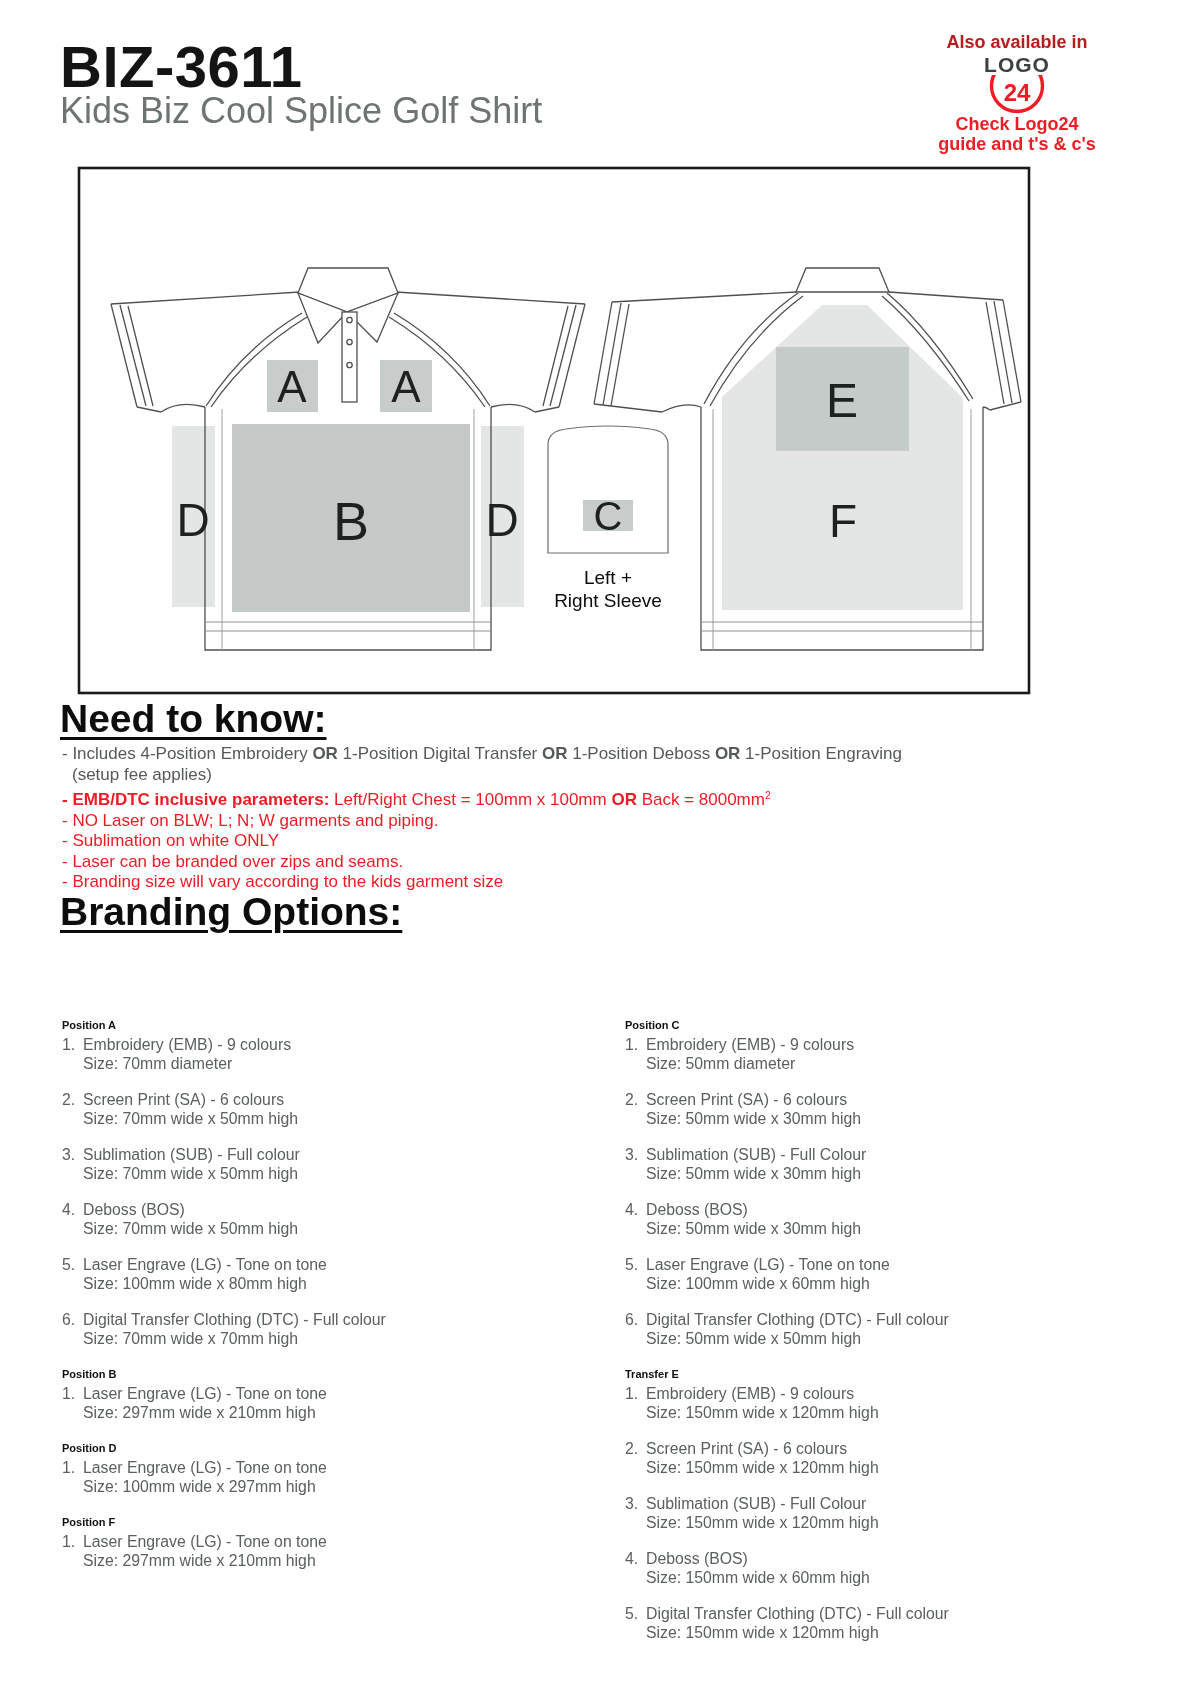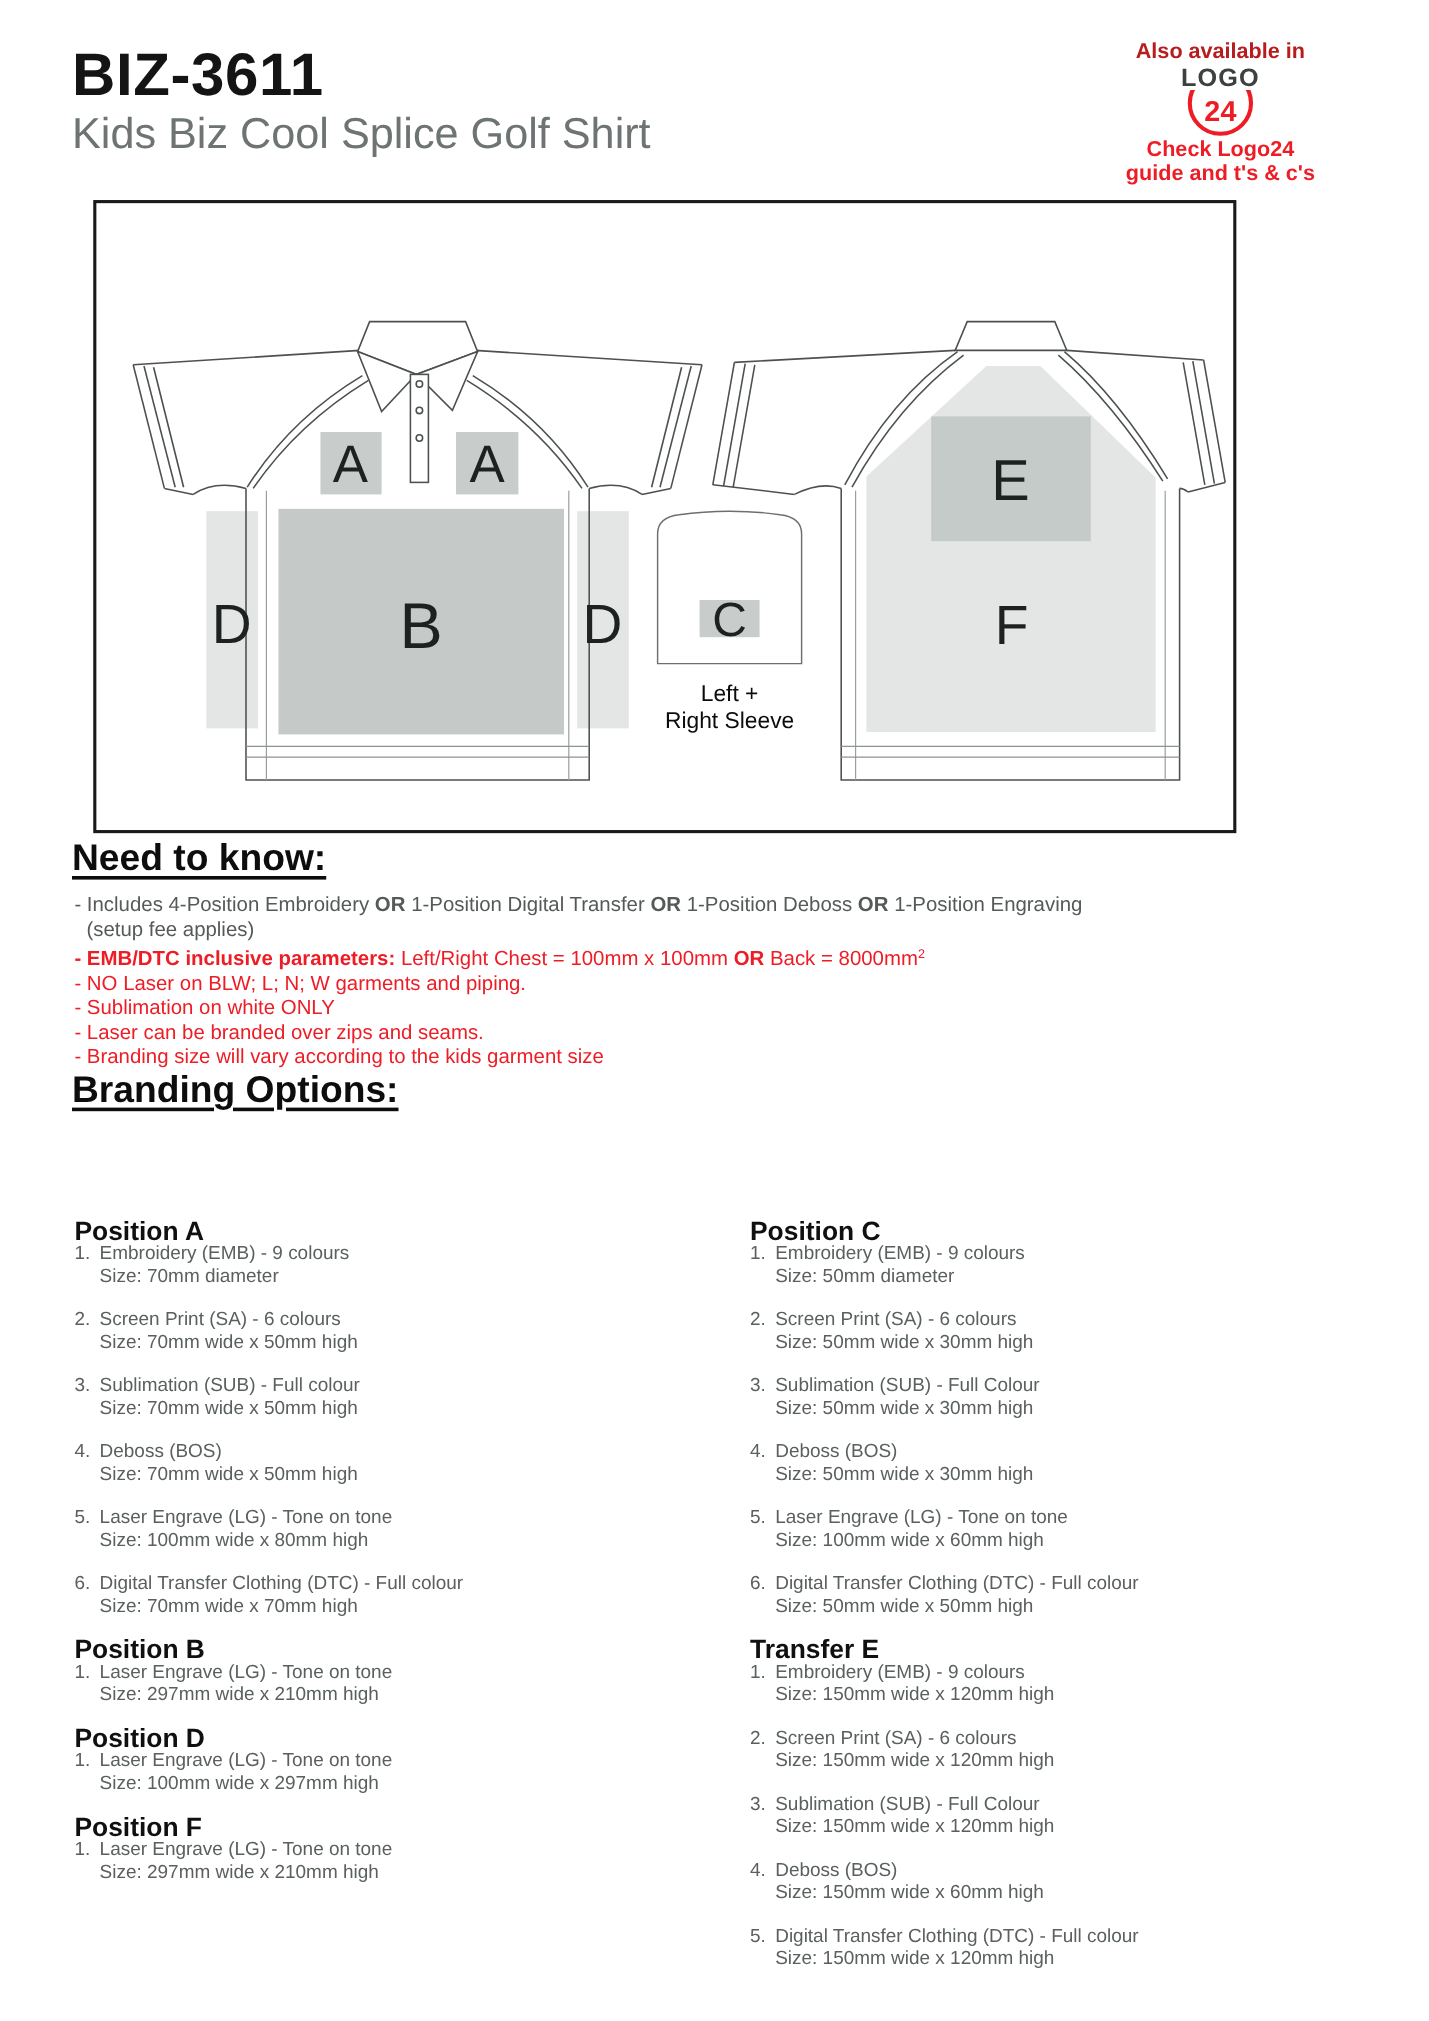--- a/index.html
+++ b/index.html
@@ -1,44 +1,44 @@
 <!DOCTYPE html>
 <html><head>
 <meta charset="utf-8">
 <style>
   html,body{margin:0;padding:0;background:#fff;}
   .page{position:relative;width:1191px;height:1684px;background:#fff;overflow:hidden;
         font-family:"Liberation Sans","DejaVu Sans",sans-serif;}
 
-  .sku{position:absolute;left:60px;top:33px;font-size:50px;font-weight:bold;color:#141414;letter-spacing:.5px;}
+  .sku{position:absolute;left:60px;top:33px;font-size:58px;font-weight:bold;color:#141414;letter-spacing:.5px;}
   .product{position:absolute;left:60px;top:90px;font-size:36px;color:#6d7473;}
 
   .logo-block{position:absolute;left:872px;top:32px;width:290px;text-align:center;}
   .logo-tag{font-size:18px;font-weight:bold;color:#b91c1c;}
   .logo-mark{display:block;margin:1px auto 0;}
   .logo-note{font-size:18px;font-weight:bold;color:#ee1c25;line-height:20px;}
 
   svg.diagram{position:absolute;left:0;top:0;}
 
-  .h-underline{position:absolute;font-size:31px;font-weight:bold;color:#0d0d0d;
+  .h-underline{position:absolute;font-size:39px;font-weight:bold;color:#0d0d0d;
      text-decoration:underline;text-decoration-thickness:3px;text-underline-offset:5px;white-space:nowrap;}
   #need-heading{left:60px;top:697px;}
   #brand-heading{left:60px;top:890px;}
 
   #ntk{position:absolute;left:62px;top:744px;width:1090px;}
   .ntk-line{font-size:17px;line-height:20.5px;color:#555a59;white-space:nowrap;}
   .ntk-line.red{color:#ee1c25;}
   .ntk-line .b{font-weight:bold;}
   .ntk-line .sup{font-size:10.5px;vertical-align:6px;}
   .ntk-line.indent{padding-left:10px;}
 
   .col{position:absolute;top:1016px;width:520px;}
   #col0{left:62px;}
   #col1{left:625px;}
-  .pos-header{font-size:22px;font-weight:bold;color:#101010;line-height:19px;}
+  .pos-header{font-size:11px;font-weight:bold;color:#101010;line-height:19px;}
   .opt{margin:0 0 17px 0;font-size:15.8px;color:#5a605f;line-height:19px;white-space:nowrap;}
   .opt .num{display:inline-block;min-width:21px;}
   .opt .size{padding-left:21px;}
 </style>
 </head>
 <body>
 
 <div class="page">
 
   <svg class="diagram" width="1191" height="1684" viewBox="0 0 1191 1684">

